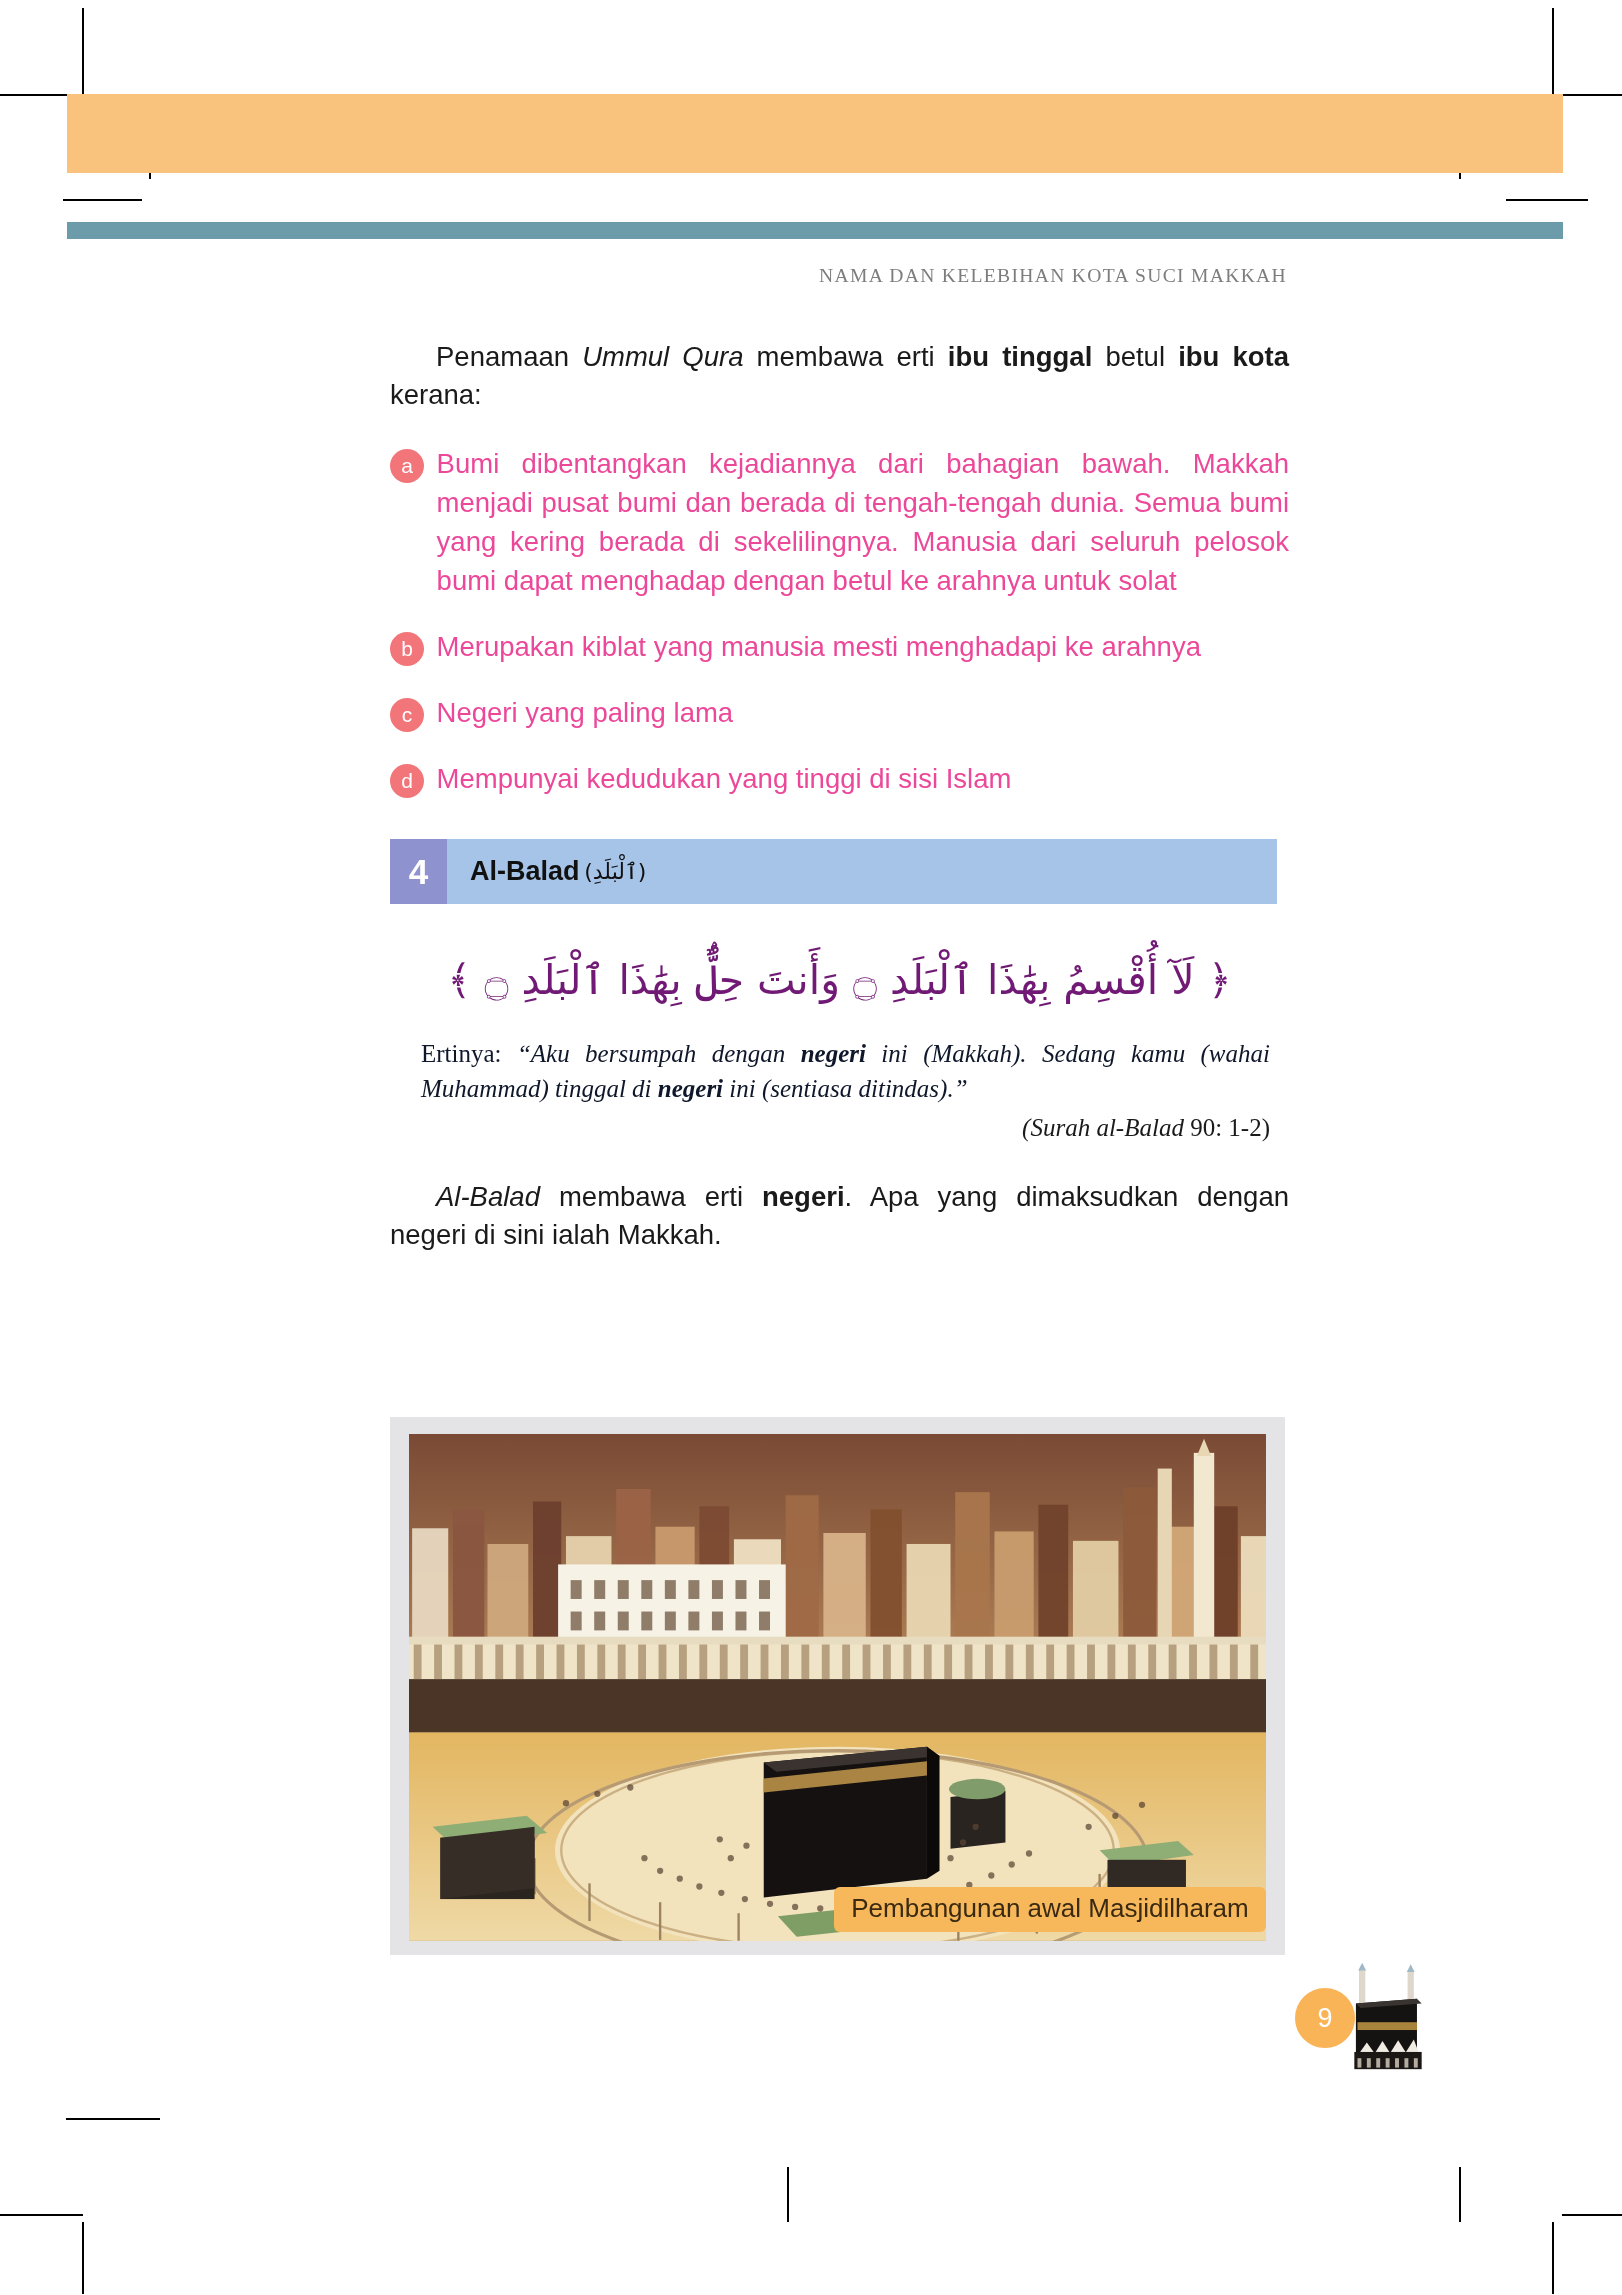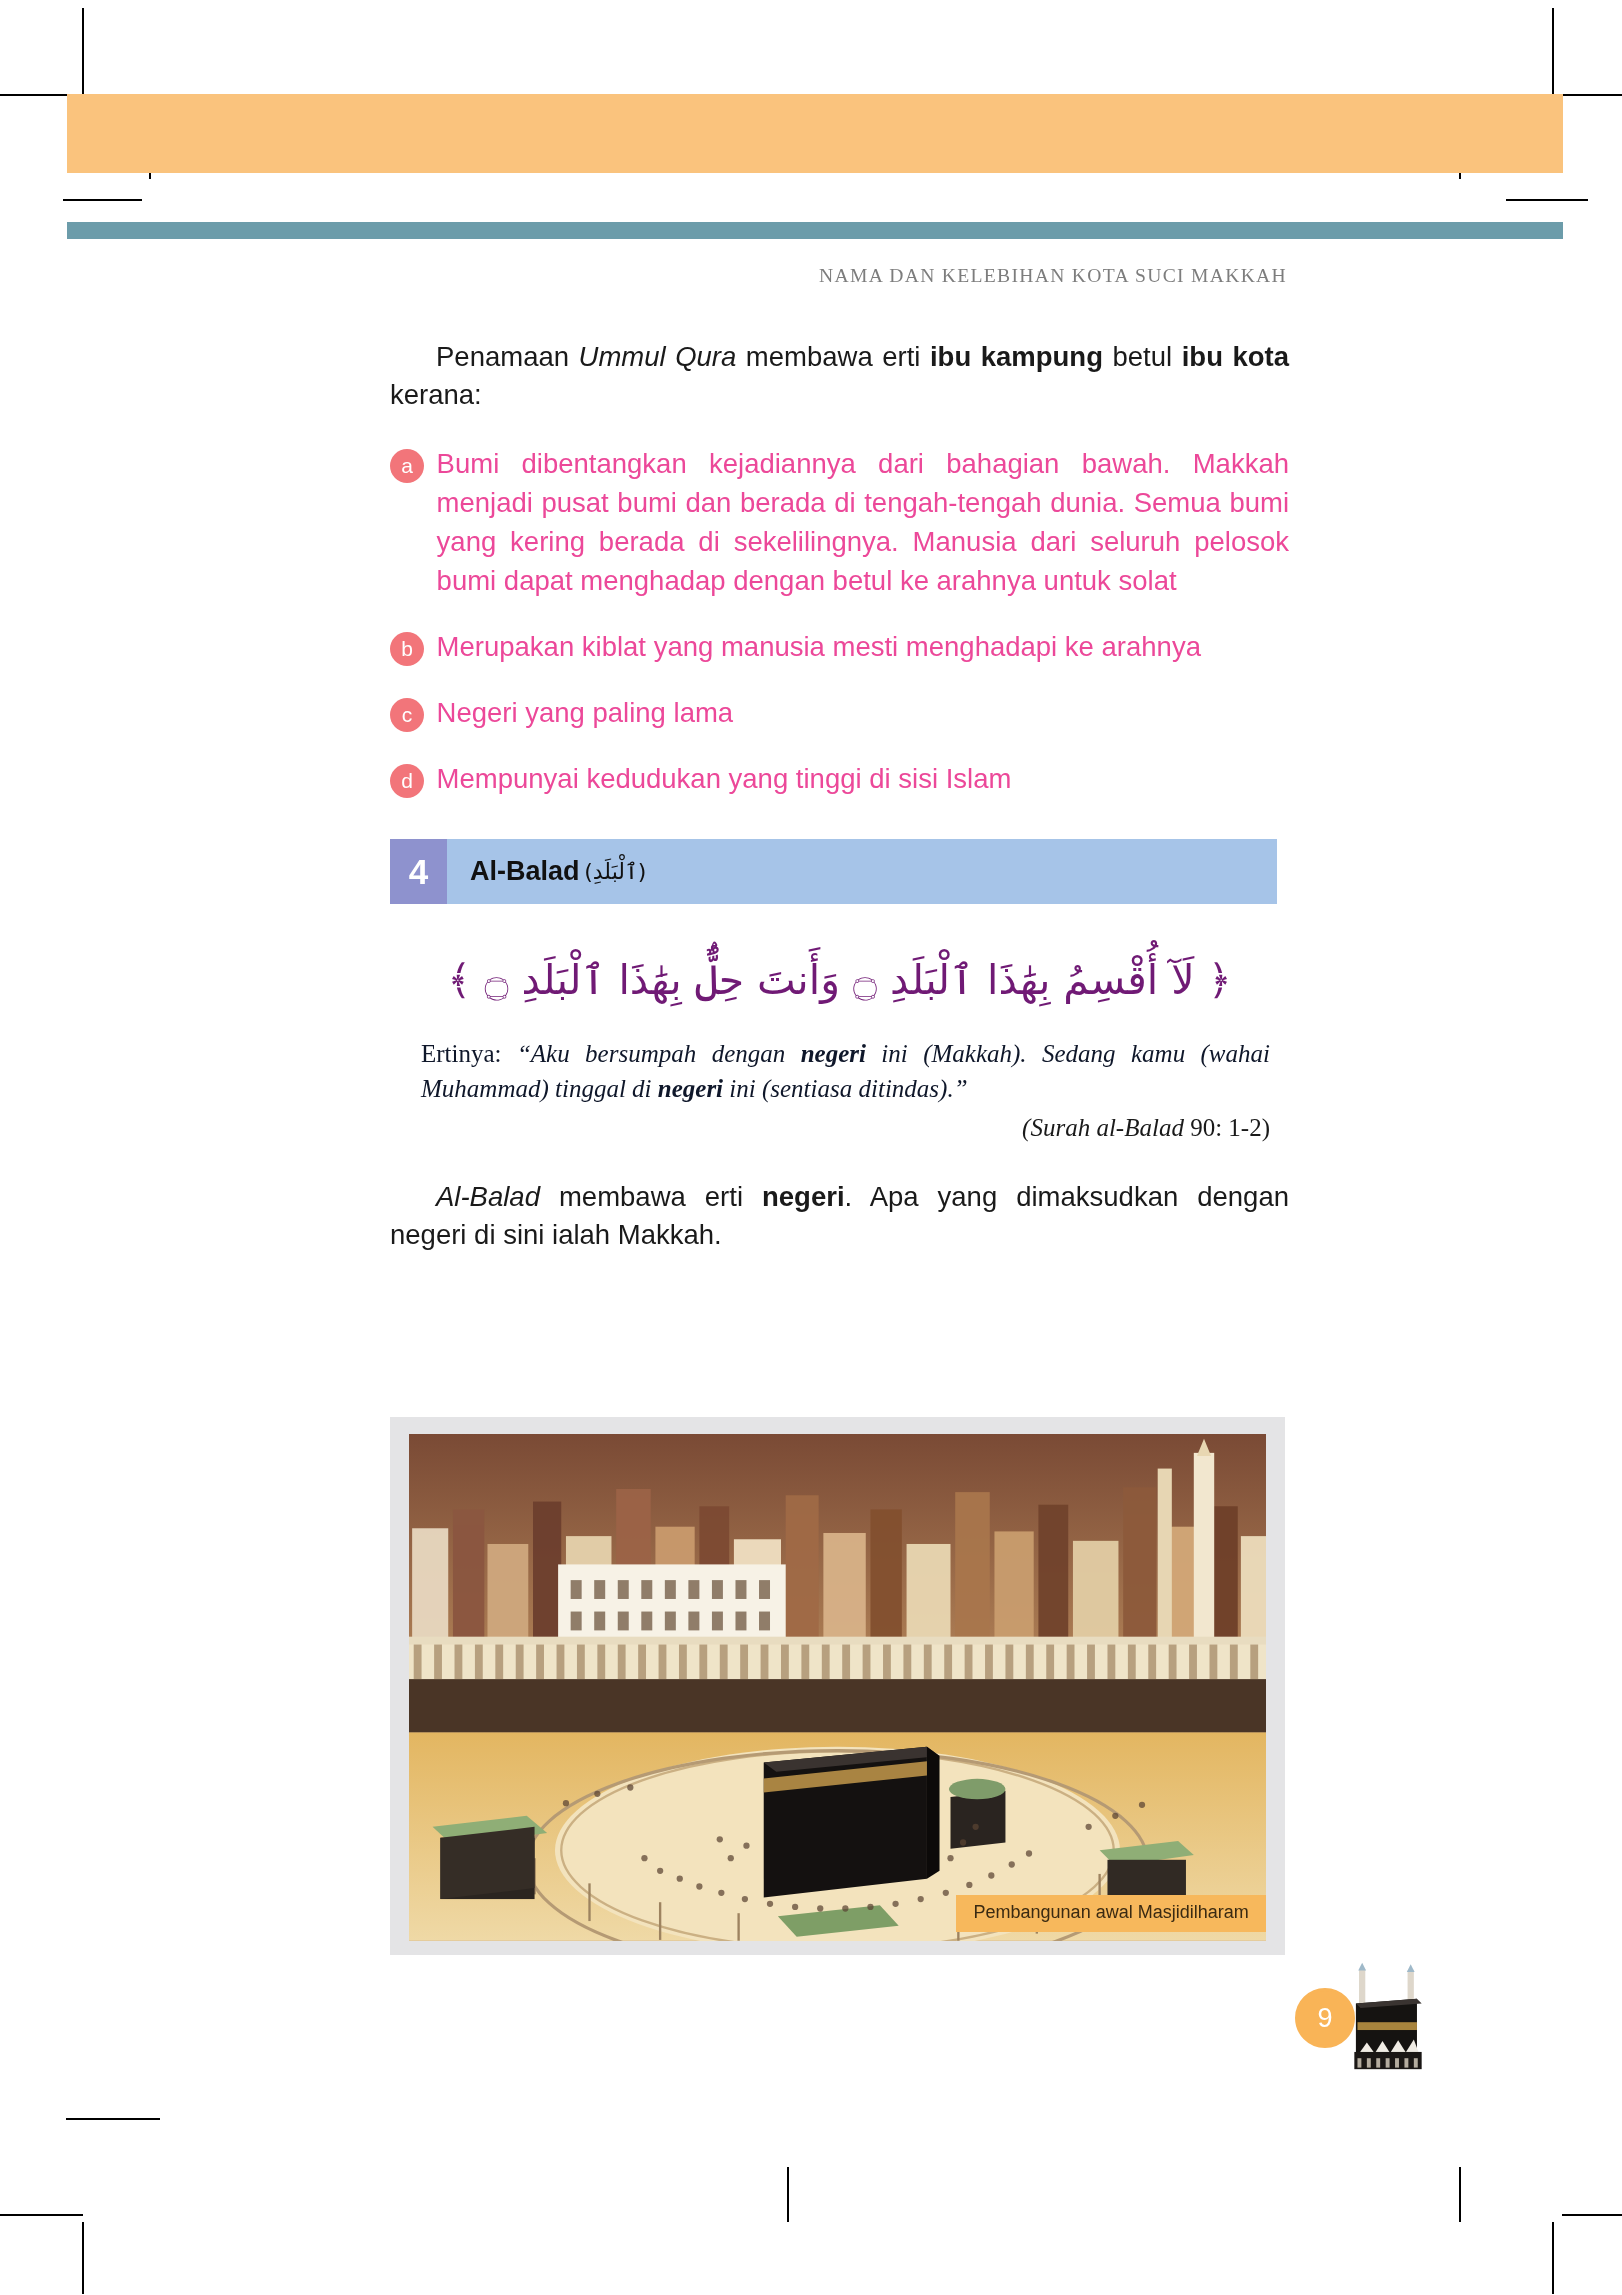--- a/index.html
+++ b/index.html
@@ -201,25 +201,26 @@
     overflow: hidden;
     background: #C8A882;
   }
   .photo svg { display: block; width: 100%; height: 100%; }
   .caption {
     position: absolute;
     right: 0;
     bottom: 9.4px;
     background: #F7B85C;
     color: #3a2a12;
-    font-size: 18px;
+    font-size: 26px;
     line-height: 1.0;
     padding: 8.6px 17.3px 10.2px 17.3px;
     font-family: "Liberation Sans", sans-serif;
     white-space: nowrap;
+    border-radius: 6px;
   }
 
   
   .page-badge-wrap {
     position: absolute;
     left: 1287px;
     top: 1955px;
     width: 157px;
     height: 126px;
   }
@@ -273,21 +274,21 @@
 <div class="crop v" style="left:1459px; top:2167px; height:55px;"></div>
 
 <div class="top-banner"></div>
 <div class="top-rule"></div>
 
 <div class="running-head">NAMA DAN KELEBIHAN KOTA SUCI MAKKAH</div>
 
 <div class="content">
 
   <p class="body-text">
-    <span class="indent"></span><span>Penamaan </span><span class="it">Ummul Qura</span><span> membawa erti </span><span class="bd">ibu kampung</span><span> betul </span><span class="bd">ibu kota</span><span> kerana:</span>
+    <span class="indent"></span><span>Penamaan </span><span class="it">Ummul Qura</span><span> membawa erti </span><span class="bd">ibu tinggal</span><span> betul </span><span class="bd">ibu kota</span><span> kerana:</span>
   </p>
 
   <ul class="lettered">
     <li>
       <span class="marker">a</span>
       <span class="item-text">Bumi dibentangkan kejadiannya dari bahagian bawah. Makkah menjadi pusat bumi dan berada di tengah-tengah dunia. Semua bumi yang kering berada di sekelilingnya. Manusia dari seluruh pelosok bumi dapat menghadap dengan betul ke arahnya untuk solat</span>
     </li>
     <li>
       <span class="marker">b</span>
       <span class="item-text">Merupakan kiblat yang manusia mesti menghadapi ke arahnya</span>

